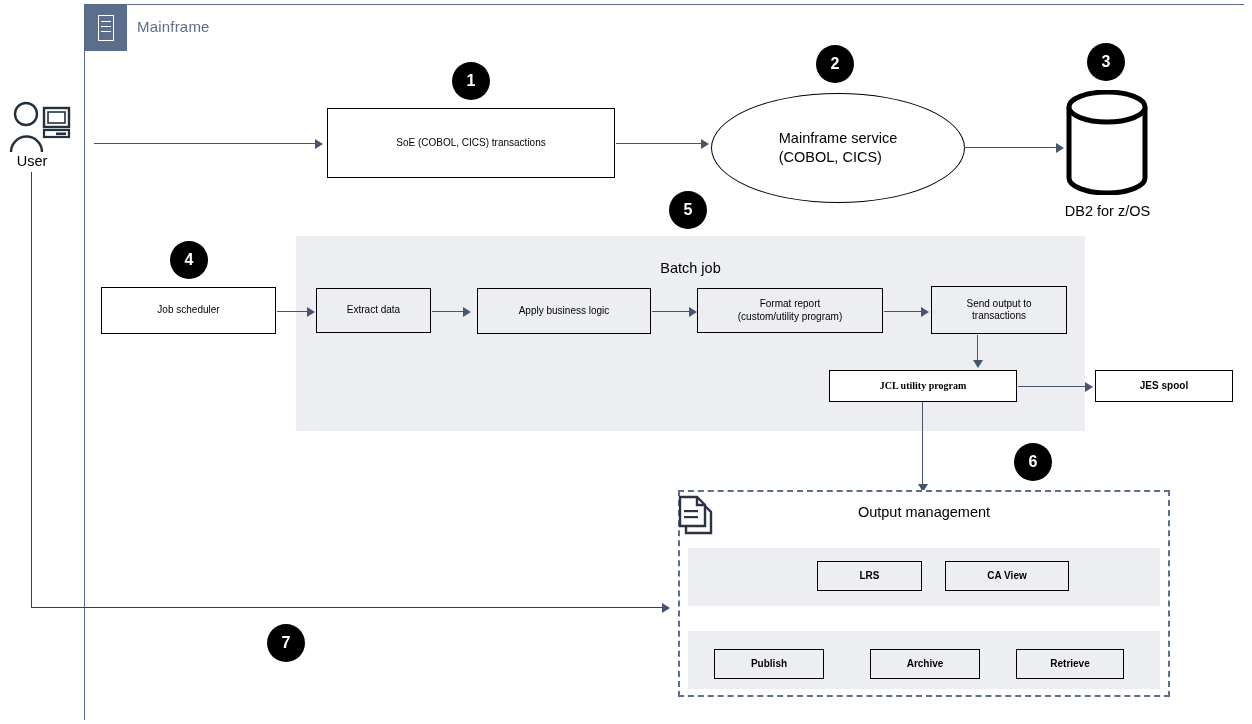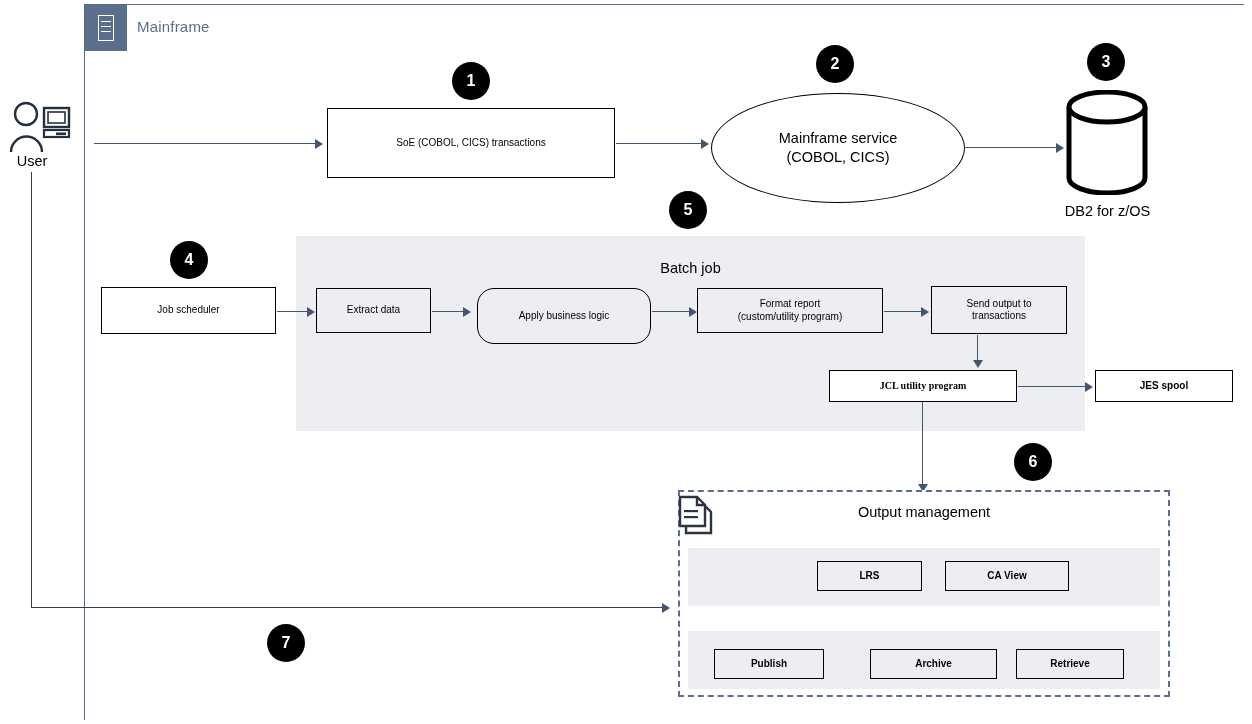--- a/index.html
+++ b/index.html
@@ -99,21 +99,21 @@
     justify-content: center;
   }
 
   
   #mainframe-service-ellipse {
     left: 711px; top: 93px; width: 252px; height: 108px;
     border: 1.5px solid #000000;
     border-radius: 50%;
     background: #ffffff;
     display: flex; align-items: center; justify-content: center;
-    text-align: center; font-size: 14.5px; line-height: 1.3;
+    text-align: left; font-size: 14.5px; line-height: 1.3;
   }
 
   
   #db-cylinder { left: 1065px; top: 90px; width: 84px; height: 105px; }
   #db-label {
     left: 1035px; top: 203px; width: 145px;
     text-align: center; font-size: 14.5px;
   }
 
   
@@ -232,21 +232,21 @@
   <div class="abs node" style="left:101px; top:287px; width:175px; height:47px;">Job scheduler</div>
 
   <div class="abs line-h" style="left:277px; top:311px; width:31px;"></div>
   <div class="abs arrow-r" style="left:307px; top:306.5px;"></div>
 
   <div class="abs node transparent" style="left:316px; top:288px; width:115px; height:45px;">Extract data</div>
 
   <div class="abs line-h" style="left:432px; top:311px; width:32px;"></div>
   <div class="abs arrow-r" style="left:463px; top:306.5px;"></div>
 
-  <div class="abs node transparent" style="left:477px; top:288px; width:174px; height:56px;border-radius:17px;">Apply business logic</div>
+  <div class="abs node transparent" style="left:477px; top:288px; width:174px; height:46px;">Apply business logic</div>
 
   <div class="abs line-h" style="left:652px; top:311px; width:38px;"></div>
   <div class="abs arrow-r" style="left:689px; top:306.5px;"></div>
 
   <div class="abs node transparent" style="left:697px; top:288px; width:186px; height:45px;">
     <span>
       <span>Format report</span><br>
       <span>(custom/utility  program)</span>
     </span>
   </div>
@@ -286,18 +286,18 @@
     </svg>
   </div>
   <div class="abs" id="output-mgmt-title">Output  management</div>
 
   <div class="abs om-band" id="om-band-1"></div>
   <div class="abs node bold" style="left:791px; top:561px; width:105px; height:30px; background:transparent;margin-left:26px;">LRS</div>
   <div class="abs node bold" style="left:945px; top:561px; width:124px; height:30px; background:transparent;">CA View</div>
 
   <div class="abs om-band" id="om-band-2"></div>
   <div class="abs node bold" style="left:714px; top:649px; width:110px; height:30px; background:transparent;">Publish</div>
-  <div class="abs node bold" style="left:870px; top:649px; width:127px; height:30px; background:transparent;">Archive</div>
+  <div class="abs node bold" style="left:870px; top:649px; width:110px; height:30px; background:transparent;">Archive</div>
   <div class="abs node bold" style="left:1016px; top:649px; width:108px; height:30px; background:transparent;">Retrieve</div>
 
   <div class="abs badge" style="left:267px; top:624px;">7</div>
 
 </div>
 
 </body></html>

